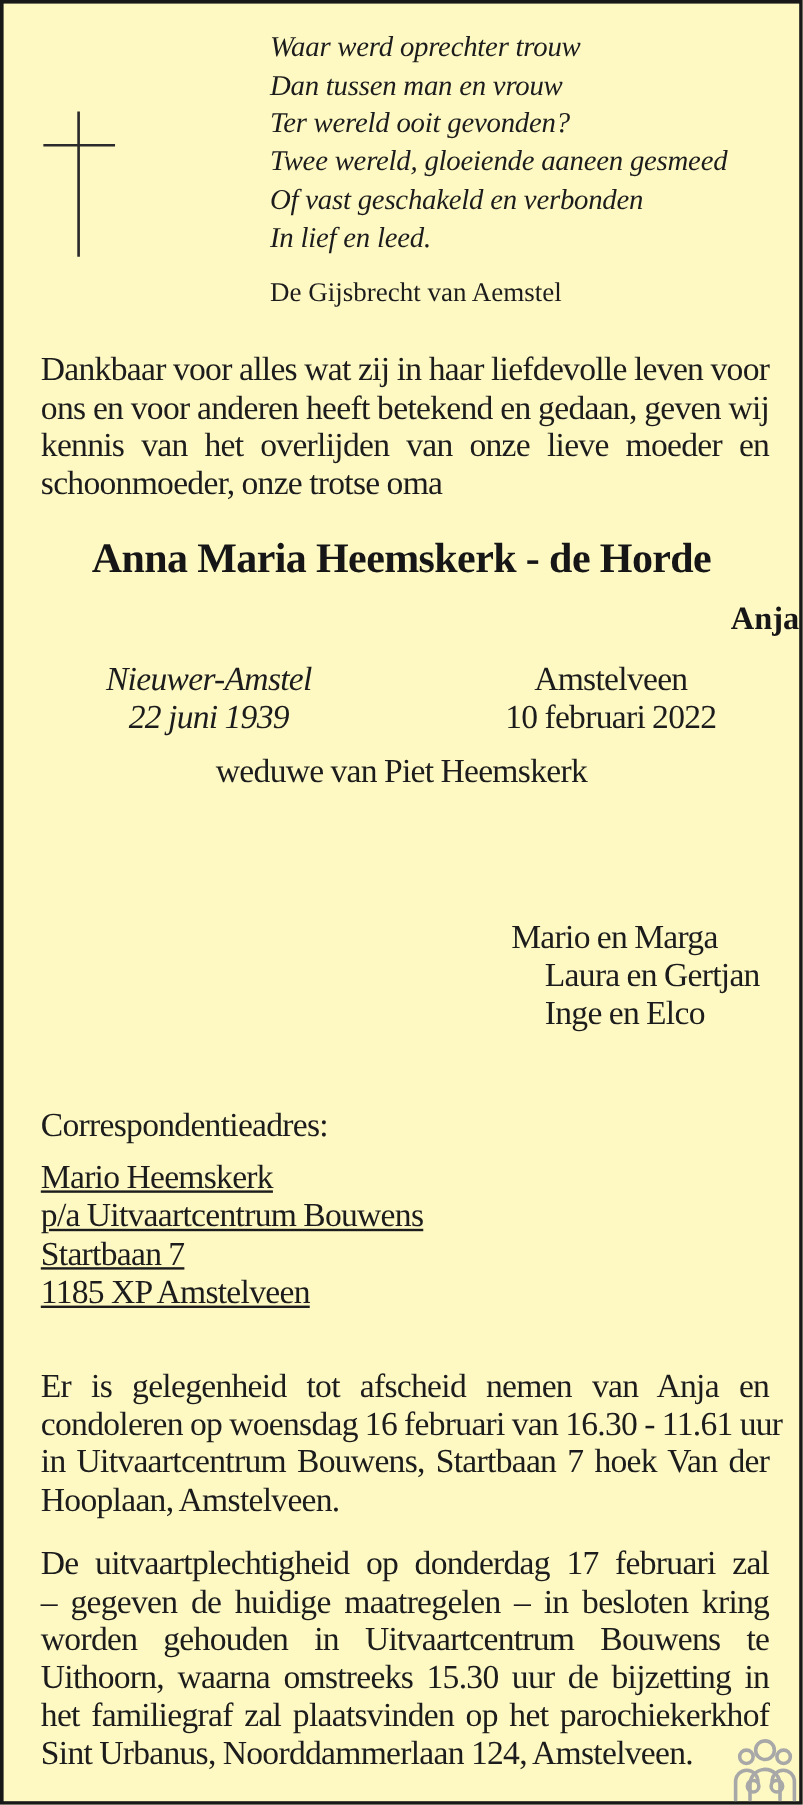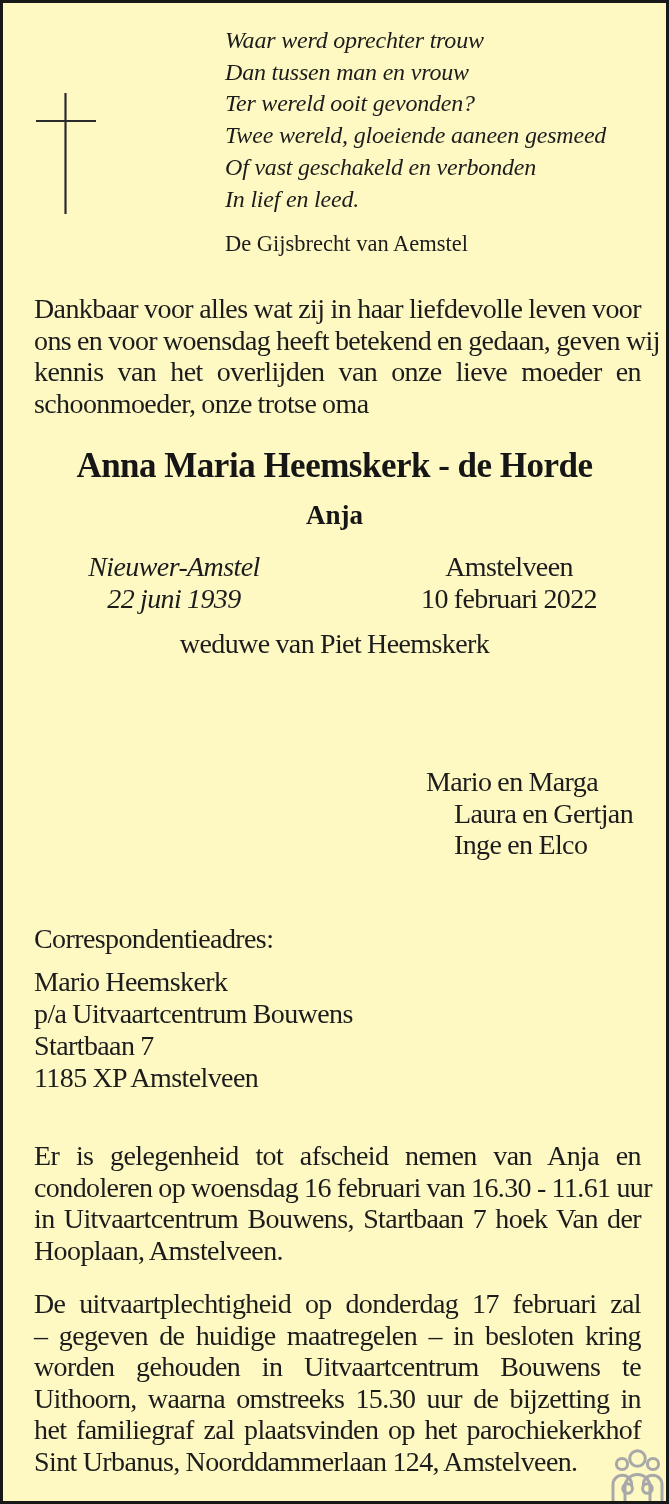--- a/index.html
+++ b/index.html
@@ -23,21 +23,21 @@
   
   .bodytxt { font-size:28px; line-height:31.6px; letter-spacing:-0.6px;
              word-spacing:-0.5px; color:#1c1c1c; }
   .par { width:607px; }
   .jl { text-align:justify; text-align-last:justify; white-space:nowrap; }
   .ll { text-align:left; }
 
   .title { left:0; top:443px; width:100%; text-align:center; font-weight:bold;
            font-size:35px; line-height:40px; letter-spacing:-0.5px;
            white-space:nowrap; color:#161616; }
-  .nickname { left:0; top:496px; width:100%; text-align:center;
+  .nickname { left:0; top:496px; width:100%; text-align:right;
               font-weight:bold; font-size:27px; line-height:32px; color:#161616; }
 
   .col { text-align:center; }
   .names { line-height:31.7px; }
   .indent { margin-left:28px; }
   .addr { line-height:32px; }
 
   .cross-svg { left:33px; top:89px; }
   .people-svg { left:606px; top:1444px; }
 </style>
@@ -56,21 +56,21 @@
     <div>Dan tussen man en vrouw</div>
     <div>Ter wereld ooit gevonden?</div>
     <div>Twee wereld, gloeiende aaneen gesmeed</div>
     <div>Of vast geschakeld en verbonden</div>
     <div>In lief en leed.</div>
   </div>
   <div class="abs poem-attr">De Gijsbrecht van Aemstel</div>
 
   <div class="abs bodytxt par" style="left:31px; top:290px;">
     <div class="jl">Dankbaar voor alles wat zij in haar liefdevolle leven voor</div>
-    <div class="jl">ons en voor woensdag heeft betekend en gedaan, geven wij</div>
+    <div class="jl">ons en voor anderen heeft betekend en gedaan, geven wij</div>
     <div class="jl">kennis van het overlijden van onze lieve moeder en</div>
     <div class="ll">schoonmoeder, onze trotse oma</div>
   </div>
 
   <div class="abs title">Anna Maria Heemskerk - de Horde</div>
   <div class="abs nickname">Anja</div>
 
   <div class="abs bodytxt col names" style="left:30px; top:548px; width:282px;font-style:italic;">
     <div>Nieuwer-Amstel</div>
     <div>22 juni 1939</div>
@@ -82,21 +82,21 @@
 
   <div class="abs bodytxt" style="left:0; top:625px; width:100%; text-align:center;">weduwe van Piet Heemskerk</div>
 
   <div class="abs bodytxt names" style="left:423px; top:763px;">
     <div>Mario en Marga</div>
     <div class="indent">Laura en Gertjan</div>
     <div class="indent">Inge en Elco</div>
   </div>
 
   <div class="abs bodytxt" style="left:31px; top:920px;">Correspondentieadres:</div>
-  <div class="abs bodytxt addr" style="left:31px; top:963px;">
+  <div class="abs bodytxt addr" style="left:31px; top:963px;text-decoration:underline;">
     <div>Mario Heemskerk</div>
     <div>p/a Uitvaartcentrum Bouwens</div>
     <div>Startbaan 7</div>
     <div>1185 XP Amstelveen</div>
   </div>
 
   <div class="abs bodytxt par" style="left:31px; top:1137px;">
     <div class="jl">Er is gelegenheid tot afscheid nemen van Anja en</div>
     <div class="jl">condoleren op woensdag 16 februari van 16.30 - 11.61 uur</div>
     <div class="jl">in Uitvaartcentrum Bouwens, Startbaan 7 hoek Van der</div>

